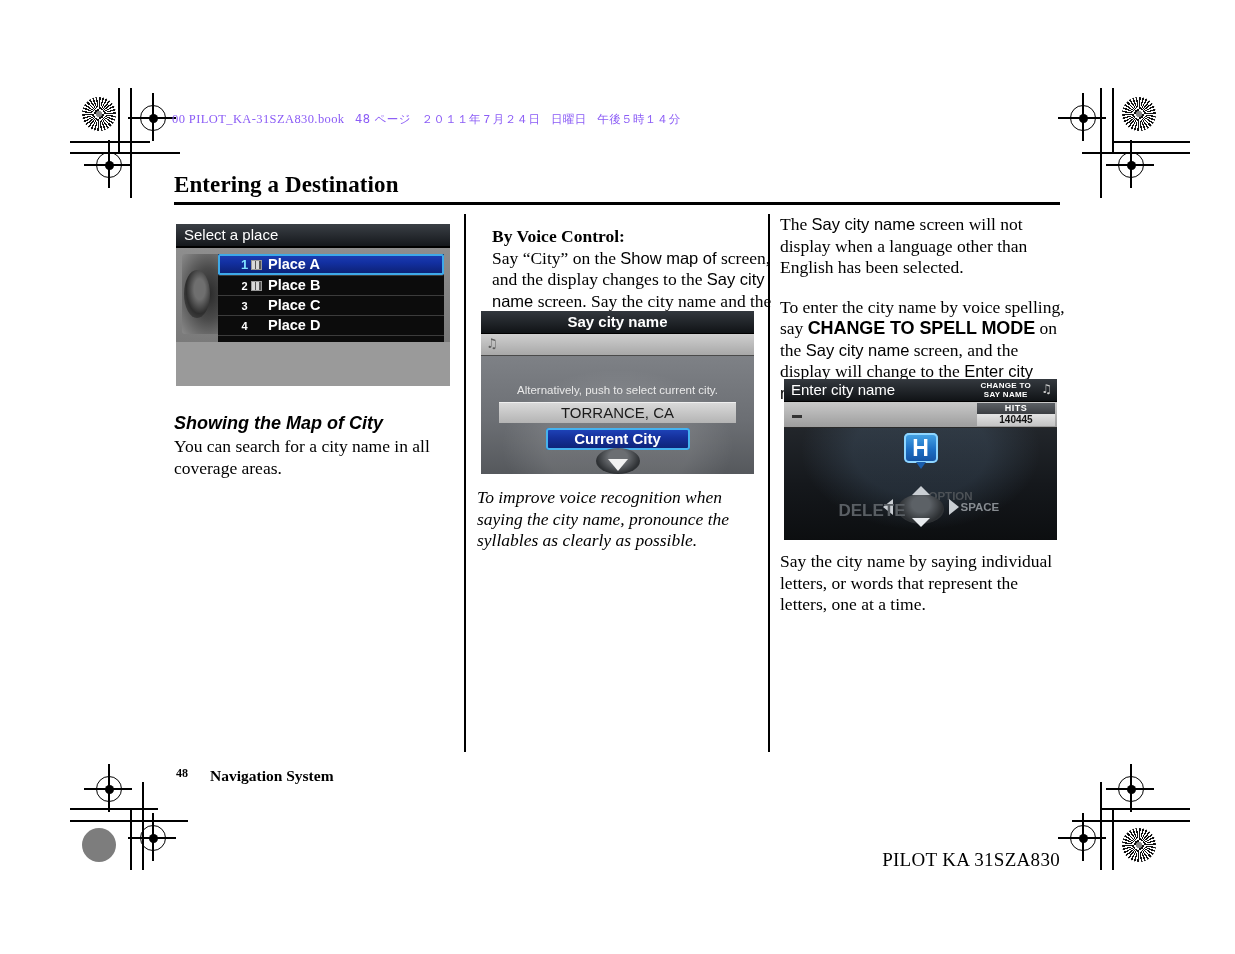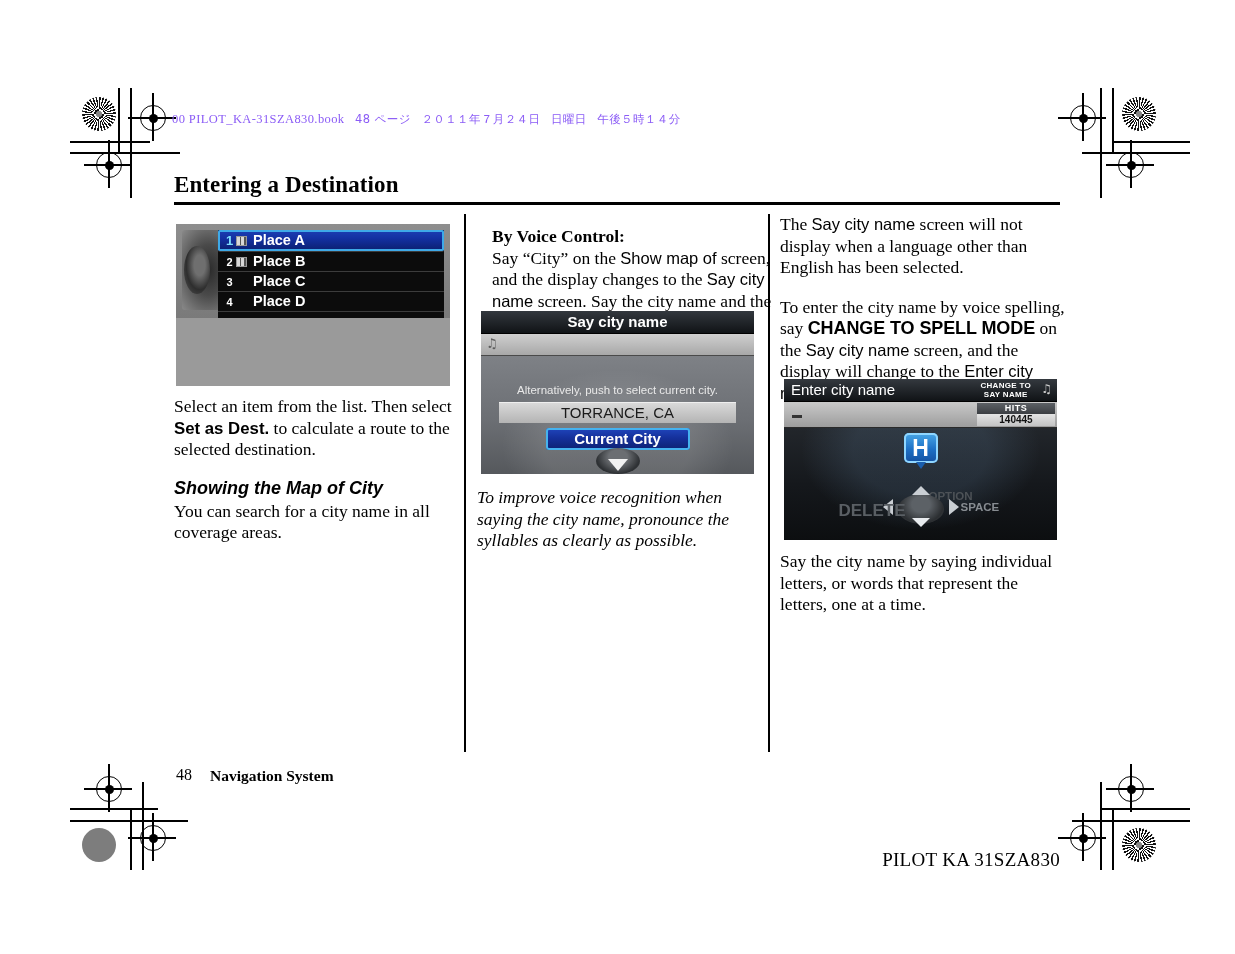--- a/index.html
+++ b/index.html
@@ -142,21 +142,21 @@
     background: radial-gradient(ellipse at 60% 40%, #6f6f6f 0 25%, #2e2e2e 60%, #555 100%);
   }
   .n1-list {
     position: absolute; left: 42px; right: 6px; top: 6px; bottom: 0;
     background: #0c0c0c;
   }
   .n1-row {
     height: 19px; line-height: 19px; color: #fff;
     font-size: 14.5px; font-weight: bold;
     border-bottom: 1px solid #3c3c3c;
-    position: relative; padding-left: 5px;
+    position: relative; padding-left: 20px;
     background: #0c0c0c;
   }
   .n1-row.sel {
     background: linear-gradient(180deg,#1c3fb4 0%,#1330a2 40%,#0b1f6e 100%);
     box-shadow: inset 0 0 0 2px #3ea9e8;
     border-radius: 2px; height: 21px; line-height: 21px;
   }
   .n1-row .num { display:inline-block; width: 13px; font-size: 11px; text-align:center; }
   .n1-row.sel .num { color: #7fe0ff; font-size: 13px; }
   .n1-row .pic {
@@ -324,21 +324,21 @@
     color:#5a5f64; font-size: 17px; font-weight: bold;
   }
   .n3-spc {
     position:absolute; top: 73px; left: 50%; margin-left: 40px;
     color:#878c91; font-size: 11.5px; font-weight: bold;
   }
 
   
   .pg-num {
     position:absolute; left: 176px; top: 766px;
-    font-size: 16px; font-weight: normal;
+    font-size: 12px; font-weight: bold;
   }
   .pg-sec {
     position:absolute; left: 210px; top: 767px;
     font-size: 15.5px; font-weight: bold;
   }
   .doc-code {
     position:absolute; right: 175px; top: 849px;
     font-size: 19px; letter-spacing: .3px;
   }
 </style>
@@ -401,41 +401,41 @@
   <span class="jp">午後５時１４分</span>
 </div>
 
 <div class="page-title">Entering a Destination</div>
 <div class="title-rule"></div>
 
 <div class="col-sep" style="left:464px; top:214px; height:538px;"></div>
 <div class="col-sep" style="left:768px; top:214px; height:538px;"></div>
 
 <div class="nav1">
+  <div class="n1-title">Select a place</div>
   <div class="n1-listwrap">
     <div class="n1-knob"></div>
     <div class="n1-list">
       <div class="n1-row sel">
         <span class="num">1</span><span class="pic"></span><span class="nm">Place A</span>
       </div>
       <div class="n1-row">
         <span class="num">2</span><span class="pic"></span><span class="nm">Place B</span>
       </div>
       <div class="n1-row">
         <span class="num">3</span><span class="pic empty"></span><span class="nm">Place C</span>
       </div>
       <div class="n1-row">
         <span class="num">4</span><span class="pic empty"></span><span class="nm">Place D</span>
       </div>
     </div>
   </div>
 </div>
 
 <div class="col" id="col-left" style="top:396px;">
-  <p class="body"><span>Select an item from the list. Then select </span><span class="ui-b">Set as Dest.</span><span> to calculate a route to the selected destination.</span></p>
   <div class="subhead">Showing the Map of City</div>
   <p class="body">You can search for a city name in all coverage areas.</p>
 </div>
 
 <div class="col" id="col-mid">
   <p class="body"><span class="lead">By Voice Control:</span></p>
   <p class="body"><span>Say “City” on the </span><span class="ui">Show map of</span><span> screen, and the display changes to the </span><span class="ui">Say city name</span><span> screen. Say the city name and the searching will begin.</span></p>
 </div>
 
 <div class="nav2">

